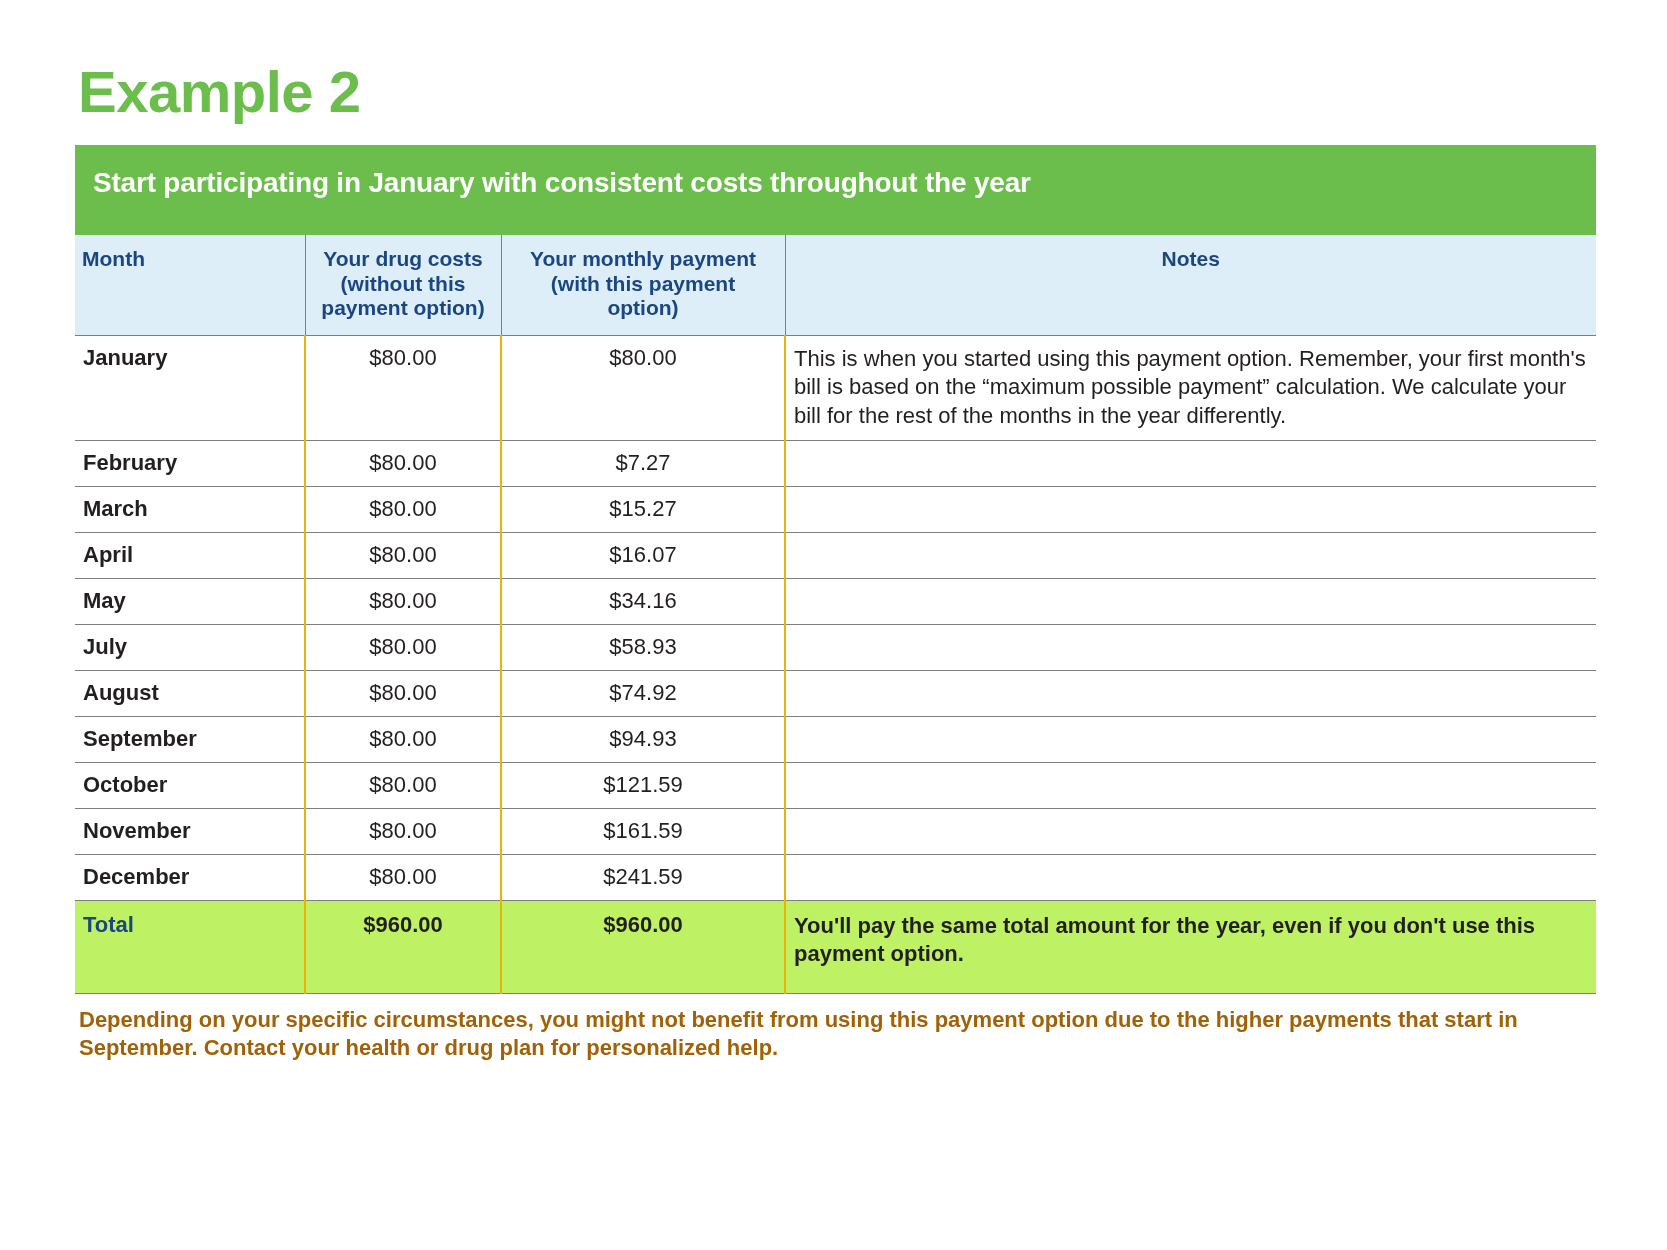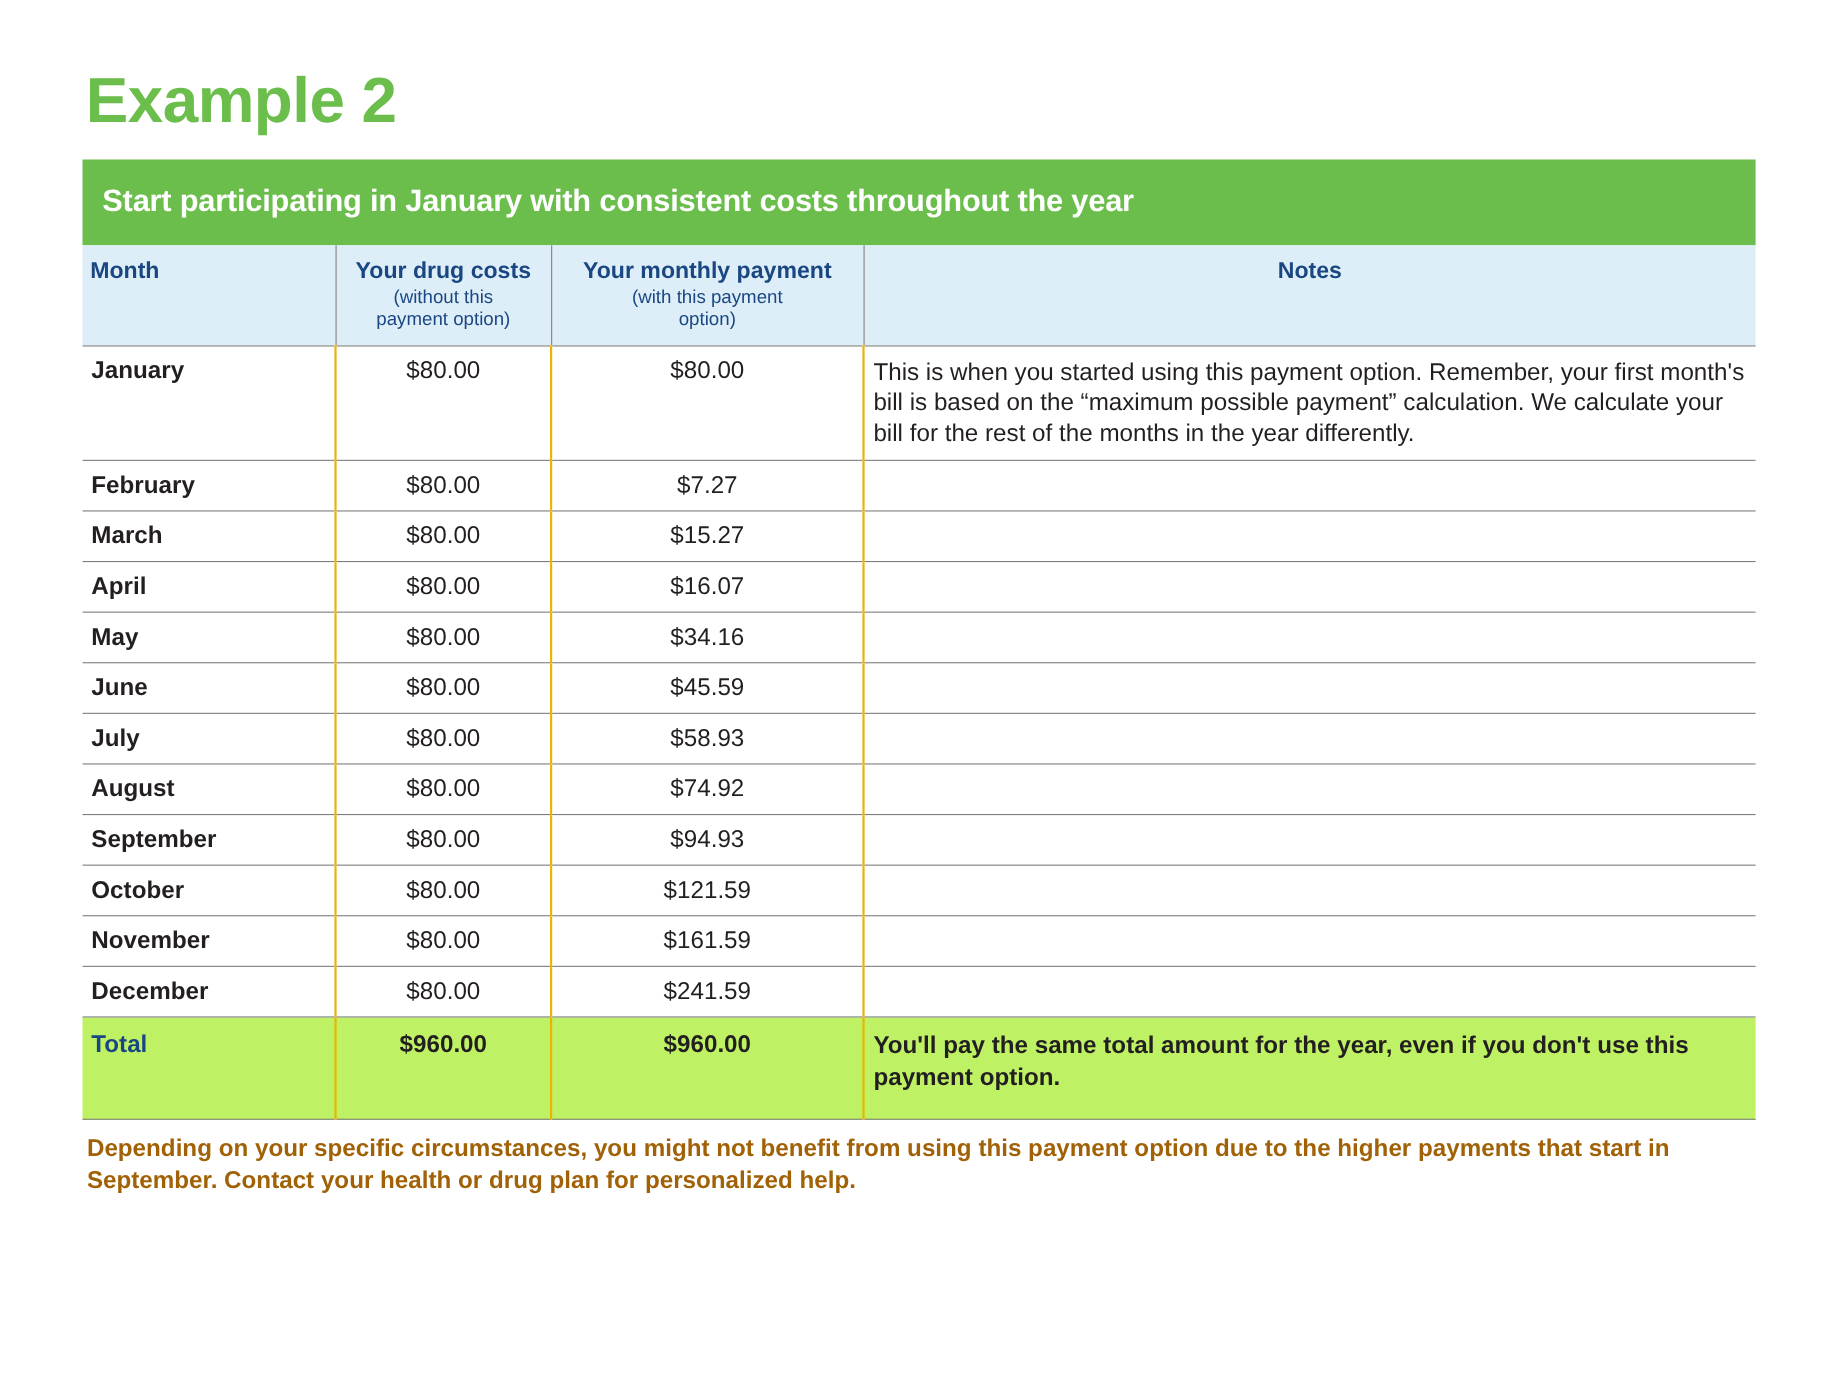--- a/index.html
+++ b/index.html
@@ -33,21 +33,21 @@
   table.cost-table {
     width: 1521px;
     border-collapse: collapse;
     table-layout: fixed;
   }
   .green-banner-cell {
     background: #6cbe4c;
     color: #ffffff;
     font-size: 28px;
     font-weight: bold;
-    padding: 22px 0 24px 18px;
+    padding: 22px 0 36px 18px;
     letter-spacing: -0.2px;
     border: none;
     margin-top: 16px;
   }
   .col-head-row td {
     background: #ddeef8;
     vertical-align: top;
     padding: 12px 8px 14px 8px;
     border-right: 1px solid #7e7e7e;
     border-bottom: none;
@@ -57,22 +57,22 @@
     padding-left: 7px;
     text-align: left;
   }
   .ch-title {
     font-size: 21px;
     font-weight: bold;
     color: #1a4782;
     line-height: 1.18;
   }
   .ch-sub {
-    font-size: 17px;
-    font-weight: normal;
+    font-size: 21px;
+    font-weight: bold;
     color: #1a4782;
     line-height: 1.18;
   }
   .ch-center { text-align: center; }
 
   tbody.data-body td {
     border-top: 1px solid #7e7e7e;
     border-right: 2px solid #eab308;
     background: #ffffff;
     font-size: 22px;
@@ -182,26 +182,20 @@
           <td class="num-cell">$16.07</td>
           <td class="notes-cell"></td>
         </tr>
         <tr>
           <td class="month-cell">May</td>
           <td class="num-cell">$80.00</td>
           <td class="num-cell">$34.16</td>
           <td class="notes-cell"></td>
         </tr>
         <tr>
-          <td class="month-cell">June</td>
-          <td class="num-cell">$80.00</td>
-          <td class="num-cell">$45.59</td>
-          <td class="notes-cell"></td>
-        </tr>
-        <tr>
           <td class="month-cell">July</td>
           <td class="num-cell">$80.00</td>
           <td class="num-cell">$58.93</td>
           <td class="notes-cell"></td>
         </tr>
         <tr>
           <td class="month-cell">August</td>
           <td class="num-cell">$80.00</td>
           <td class="num-cell">$74.92</td>
           <td class="notes-cell"></td>

